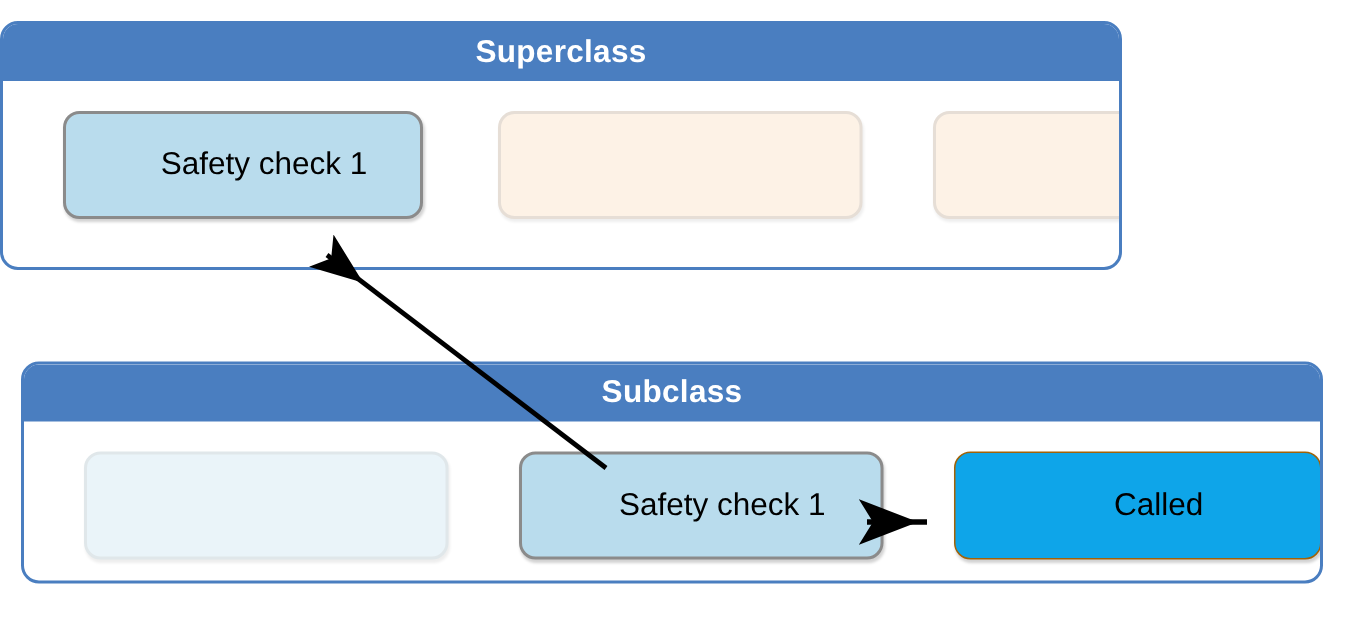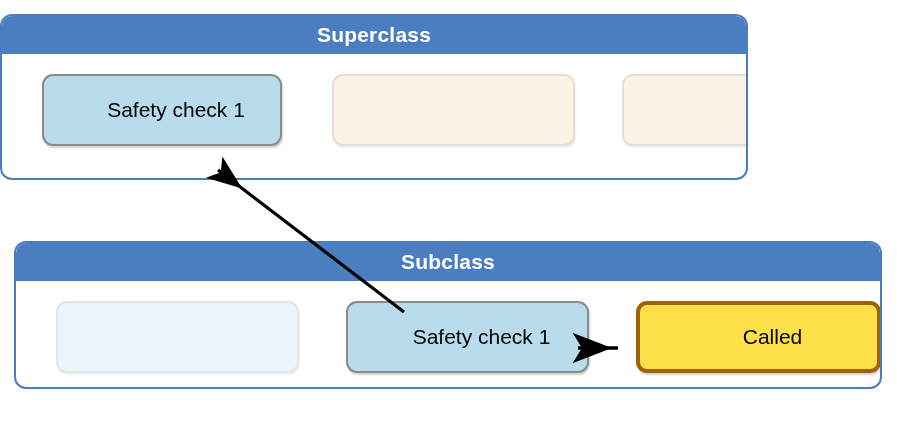--- a/index.html
+++ b/index.html
@@ -58,22 +58,22 @@
     text-align: center;
     line-height: 1.1;
     padding-left: 28px;
   }
   .method.filled-blue {
     background: #b9dced;
     border: 2px solid #8b8b8b;
     box-shadow: 1px 2px 2px rgba(0,0,0,0.18);
   }
   .method.filled-orange {
-    background: #fde047;
-    border: 4px solid #a16207;
+    background: #0ea5e9;
+    border: 1px solid #a16207;
     box-shadow: 1px 2px 2px rgba(0,0,0,0.18);
   }
   .method.empty-cream {
     background: #fdf2e6;
     border: 2px solid #e6ded6;
     box-shadow: 1px 2px 2px rgba(0,0,0,0.07);
   }
   .method.empty-blue {
     background: #eaf4f9;
     border: 2px solid #e0e7ea;

